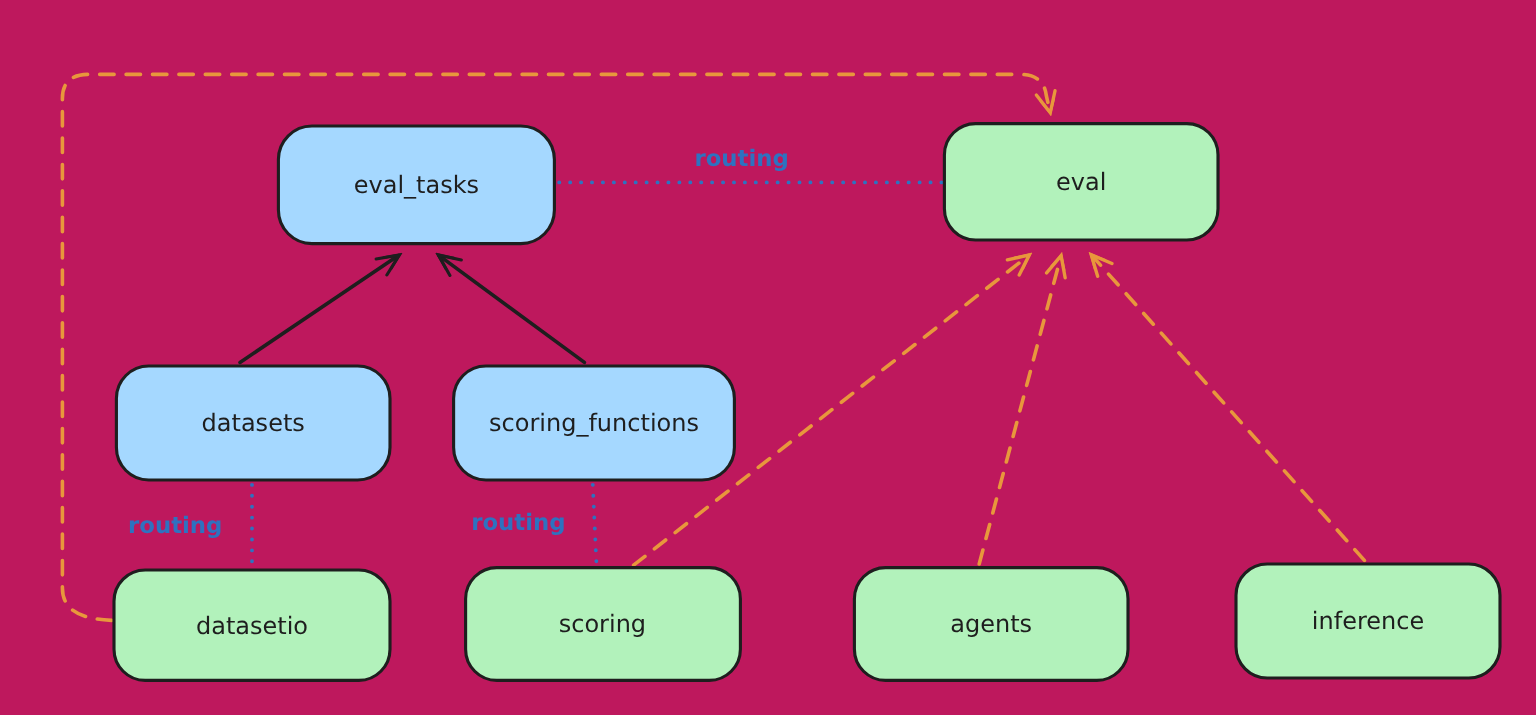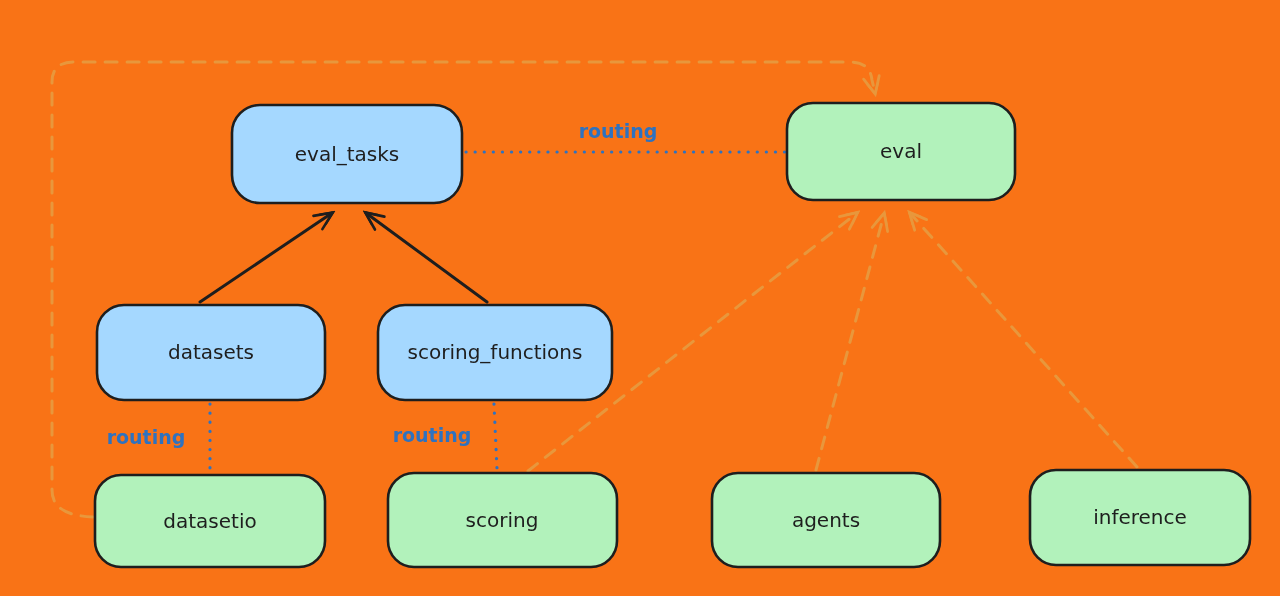--- a/index.html
+++ b/index.html
@@ -4,21 +4,21 @@
 <style>
   html, body {
     margin: 0;
     padding: 0;
     background: #ffffff;
   }
   #canvas {
     position: relative;
     width: 1280px;
     height: 596px;
-    background: #f97316;
+    background: #be185d;
     overflow: hidden;
     font-family: "DejaVu Sans", sans-serif;
   }
   svg { display: block; }
   .node-rect {
     stroke: #1e1e1e;
     stroke-width: 2.6;
   }
   .node-label {
     font-family: "DejaVu Sans", sans-serif;

